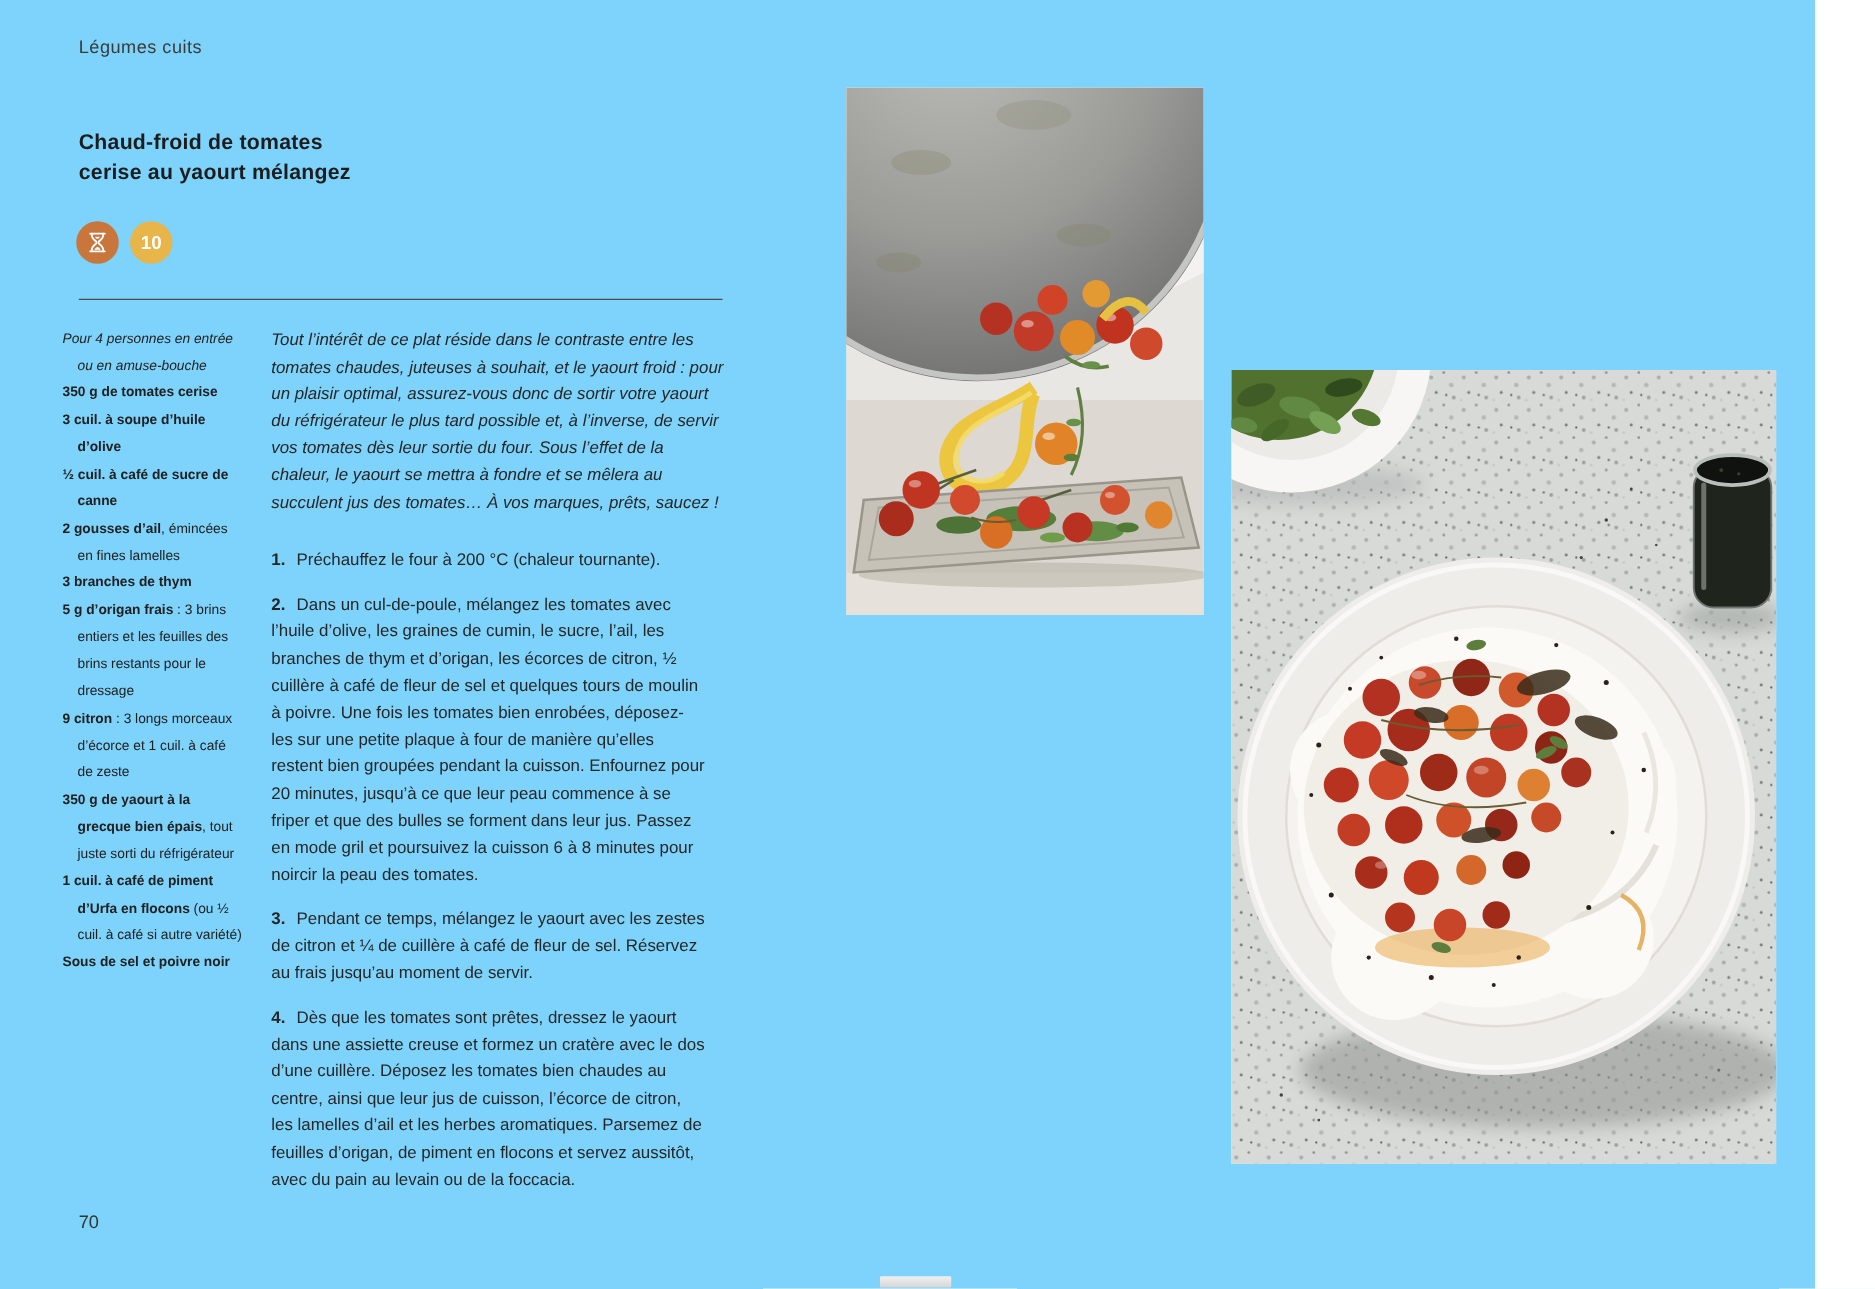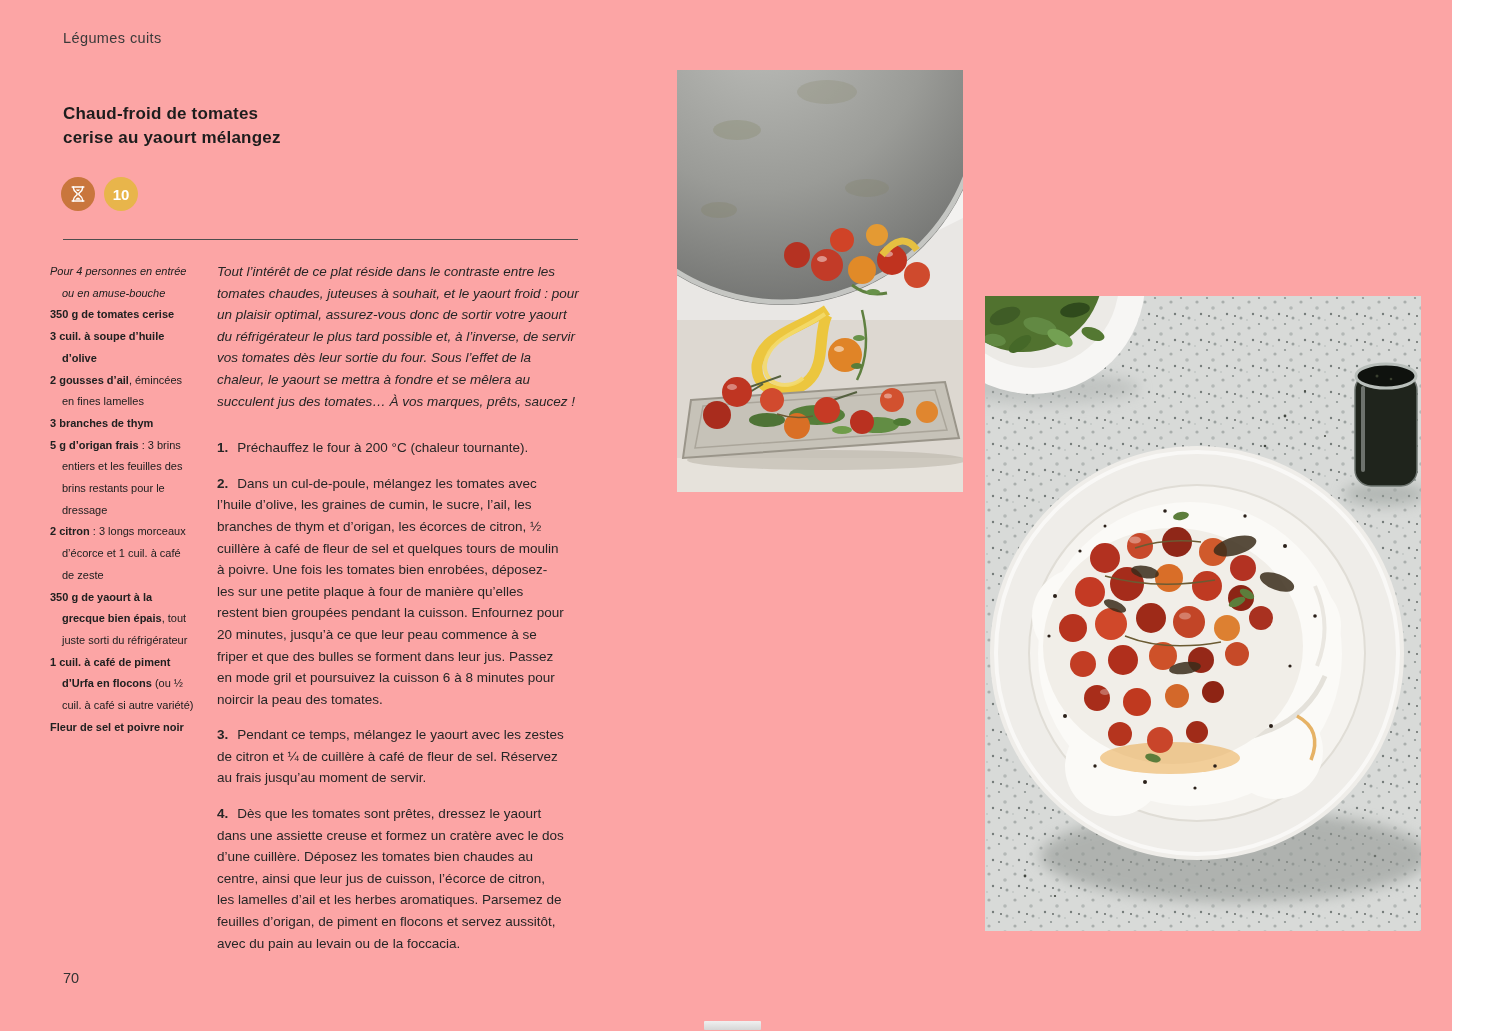--- a/index.html
+++ b/index.html
@@ -1,16 +1,16 @@
 <!DOCTYPE html>
 <html lang="fr"><head>
 <meta charset="utf-8">
 <style>
   html,body{margin:0;padding:0;background:#fff}
-  .page{position:relative;width:1452px;height:1031px;background:#fca5a5;
+  .page{position:relative;width:1452px;height:1031px;background:#7dd3fc;
         font-family:"Liberation Sans",sans-serif;color:#222;overflow:hidden}
   .category{position:absolute;left:63px;top:30px;font-size:14.5px;letter-spacing:.4px;color:#3a3a3a}
   .title{position:absolute;left:63px;top:102px;font-size:17px;font-weight:bold;
          line-height:23.5px;color:#1d1d1d;letter-spacing:.2px}
   .badges{position:absolute;left:61px;top:177px;display:flex;gap:9px}
   .badge{width:34px;height:34px;border-radius:50%;display:flex;align-items:center;
          justify-content:center;color:#fff;font-weight:bold;font-size:15px}
   .rule{position:absolute;left:63px;top:239px;width:515px;height:1px;background:#4d4d4d}
   .ingredients{position:absolute;left:50px;top:261px;width:145px;list-style:none;margin:0;padding:0;
                font-size:11px;line-height:21.7px;color:#202020}
@@ -60,27 +60,28 @@
       <span>10</span>
     </div>
   </div>
 
   <div class="rule"></div>
 
   <ul class="ingredients">
       <li><span class="i">Pour 4 personnes en entrée ou en amuse-bouche</span></li>
       <li><span class="b">350 g de tomates cerise</span></li>
       <li><span class="b">3 cuil. à soupe d’huile d’olive</span></li>
+      <li><span class="b">½ cuil. à café de sucre de canne</span></li>
       <li><span class="b">2 gousses d’ail</span><span>, émincées en fines lamelles</span></li>
       <li><span class="b">3 branches de thym</span></li>
       <li><span class="b">5 g d’origan frais</span><span> : 3 brins entiers et les feuilles des brins restants pour le dressage</span></li>
-      <li><span class="b">2 citron</span><span> : 3 longs morceaux d’écorce et 1 cuil. à café de zeste</span></li>
+      <li><span class="b">9 citron</span><span> : 3 longs morceaux d’écorce et 1 cuil. à café de zeste</span></li>
       <li><span class="b">350 g de yaourt à la grecque bien épais</span><span>, tout juste sorti du réfrigérateur</span></li>
       <li><span class="b">1 cuil. à café de piment d’Urfa en flocons</span><span> (ou ½ cuil. à café si autre variété)</span></li>
-      <li><span class="b">Fleur de sel et poivre noir</span></li>
+      <li><span class="b">Sous de sel et poivre noir</span></li>
     </ul>
 
   <div class="main">
     <p class="intro">Tout l’intérêt de ce plat réside dans le contraste entre les tomates chaudes, juteuses à souhait, et le yaourt froid : pour un plaisir optimal, assurez-vous donc de sortir votre yaourt du réfrigérateur le plus tard possible et, à l’inverse, de servir vos tomates dès leur sortie du four. Sous l’effet de la chaleur, le yaourt se mettra à fondre et se mêlera au succulent jus des tomates… À vos marques, prêts, saucez !</p>
     <div>
         <p class="step"><span class="num">1.</span><span>Préchauffez le four à 200 °C (chaleur tournante).</span></p>
         <p class="step"><span class="num">2.</span><span>Dans un cul-de-poule, mélangez les tomates avec l’huile d’olive, les graines de cumin, le sucre, l’ail, les branches de thym et d’origan, les écorces de citron, ½ cuillère à café de fleur de sel et quelques tours de moulin à poivre. Une fois les tomates bien enrobées, déposez-les sur une petite plaque à four de manière qu’elles restent bien groupées pendant la cuisson. Enfournez pour 20 minutes, jusqu’à ce que leur peau commence à se friper et que des bulles se forment dans leur jus. Passez en mode gril et poursuivez la cuisson 6 à 8 minutes pour noircir la peau des tomates.</span></p>
         <p class="step"><span class="num">3.</span><span>Pendant ce temps, mélangez le yaourt avec les zestes de citron et ¼ de cuillère à café de fleur de sel. Réservez au frais jusqu’au moment de servir.</span></p>
         <p class="step"><span class="num">4.</span><span>Dès que les tomates sont prêtes, dressez le yaourt dans une assiette creuse et formez un cratère avec le dos d’une cuillère. Déposez les tomates bien chaudes au centre, ainsi que leur jus de cuisson, l’écorce de citron, les lamelles d’ail et les herbes aromatiques. Parsemez de feuilles d’origan, de piment en flocons et servez aussitôt, avec du pain au levain ou de la foccacia.</span></p>
       </div>

